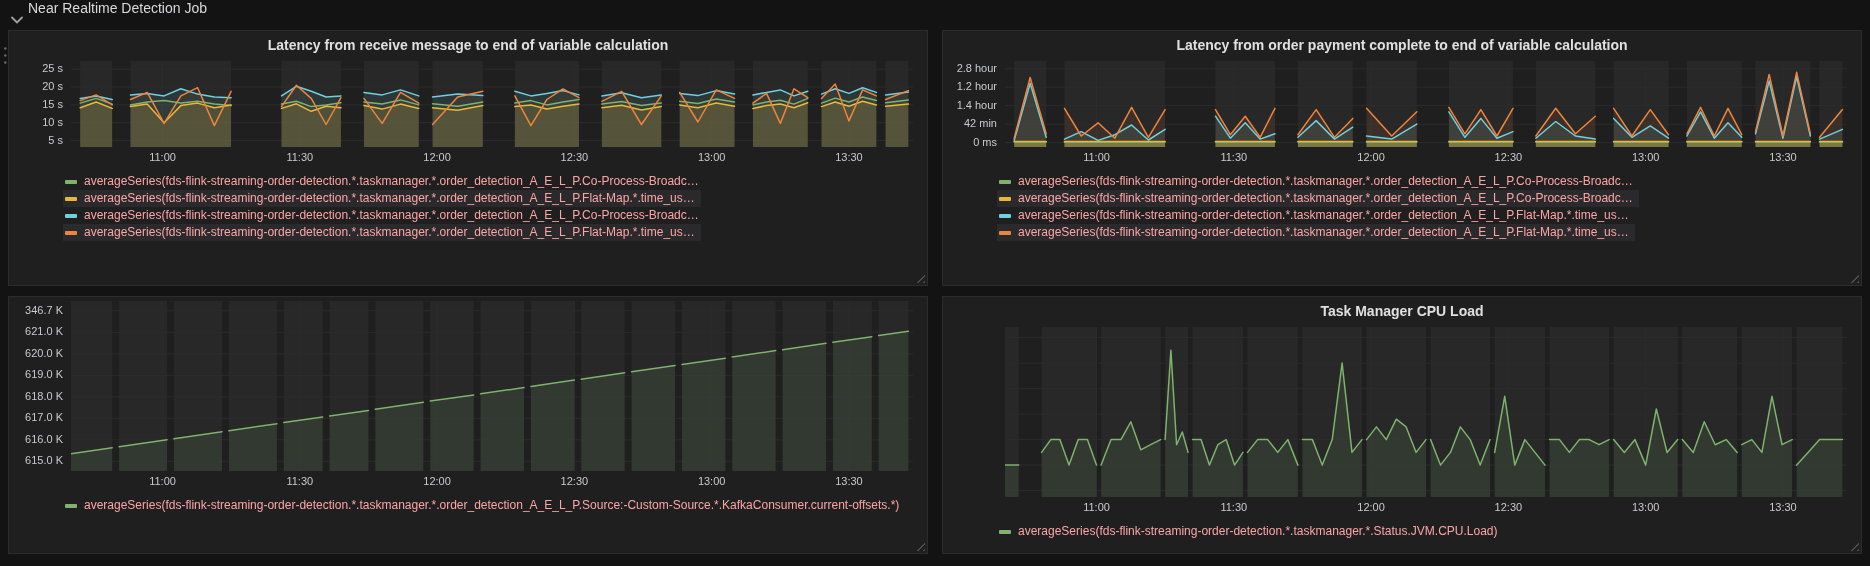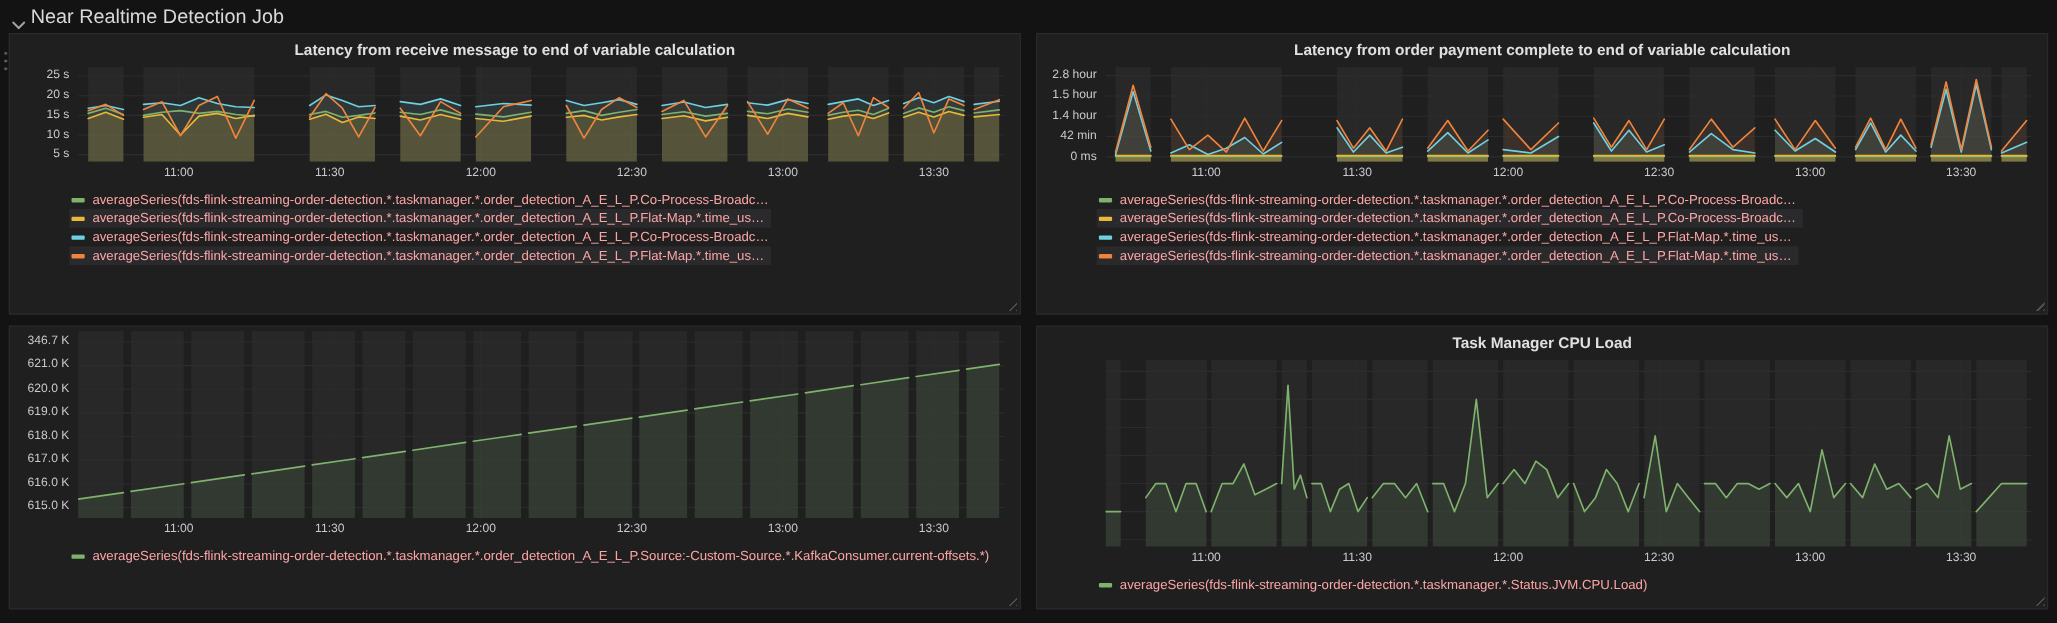--- a/index.html
+++ b/index.html
@@ -1,19 +1,19 @@
 <!DOCTYPE html>
 <html><head>
 <meta charset="utf-8">
 <style>
   * { margin:0; padding:0; box-sizing:border-box; }
   html,body { width:1870px; height:566px; background:#131314; overflow:hidden;
     font-family:"Liberation Sans", sans-serif; }
-  .row-header { height:30px; display:flex; align-items:center; padding-left:28px;
-    color:#d8d9da; font-size:18px; cursor:pointer; position:relative; }
+  .row-header { height:30px; display:flex; padding-left:28px;
+    color:#d8d9da; font-size:14px; cursor:pointer; position:relative; }
   .row-header .chev { position:absolute; left:11px; top:11px; width:12px; height:8px; display:inline-block; }
   .dash { display:grid; grid-template-columns:920px 920px; column-gap:14px; row-gap:10px; margin:0 8px;border-radius:12px; }
   .panel { position:relative; background:#1f1f20; border:1px solid #2c2c2f; }
   .p-row1 { height:256px; }
   .p-row2 { height:258px; }
   .panel-title { height:26px; line-height:28px; text-align:center; color:#e0e0e0;
     font-size:14px; font-weight:700; cursor:pointer; white-space:nowrap; }
   .chart-zone { position:relative; }
   .zone1 { height:110px; }
   .zone2 { height:194px; }
@@ -202,21 +202,21 @@
         </div>
     </div>
     <div class="resize"></div>
   </div>
 
   <div class="panel p-row1">
     <div class="panel-title">Latency from order payment complete to end of variable calculation</div>
     <div class="chart-zone zone1">
       <div class="y-axis">
           <span style="top: 4.75824px;">2.8 hour</span>
-          <span style="top: 23.2198px;">1.5 hour</span>
+          <span style="top: 23.2198px;">1.2 hour</span>
           <span style="top: 41.6813px;">1.4 hour</span>
           <span style="top: 60.1429px;">42 min</span>
           <span style="top: 78.6044px;">0 ms</span>
         </div>
       <div class="plot plot1">
           <svg viewBox="0 0 844 86" preserveAspectRatio="none">
             <rect x="9.17391304347826" y="0" width="32.10869565217392" height="86" fill="rgba(214,214,190,0.05)"></rect>
             <rect x="59.63043478260869" y="0" width="100.91304347826087" height="86" fill="rgba(214,214,190,0.05)"></rect>
             <rect x="211" y="0" width="59.63043478260869" height="86" fill="rgba(214,214,190,0.05)"></rect>
             <rect x="293.5652173913043" y="0" width="55.04347826086962" height="86" fill="rgba(214,214,190,0.05)"></rect>

